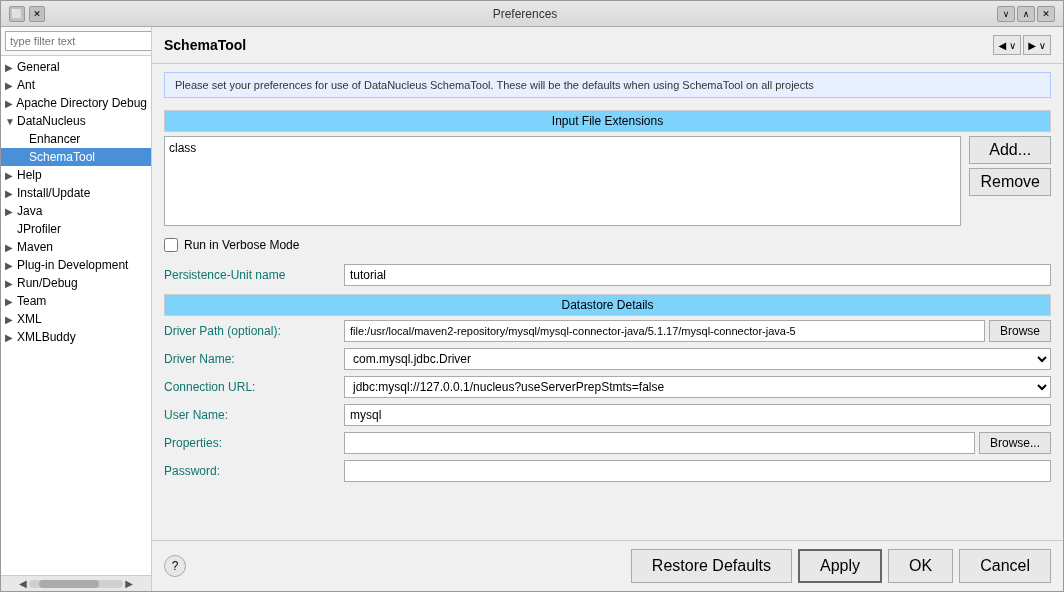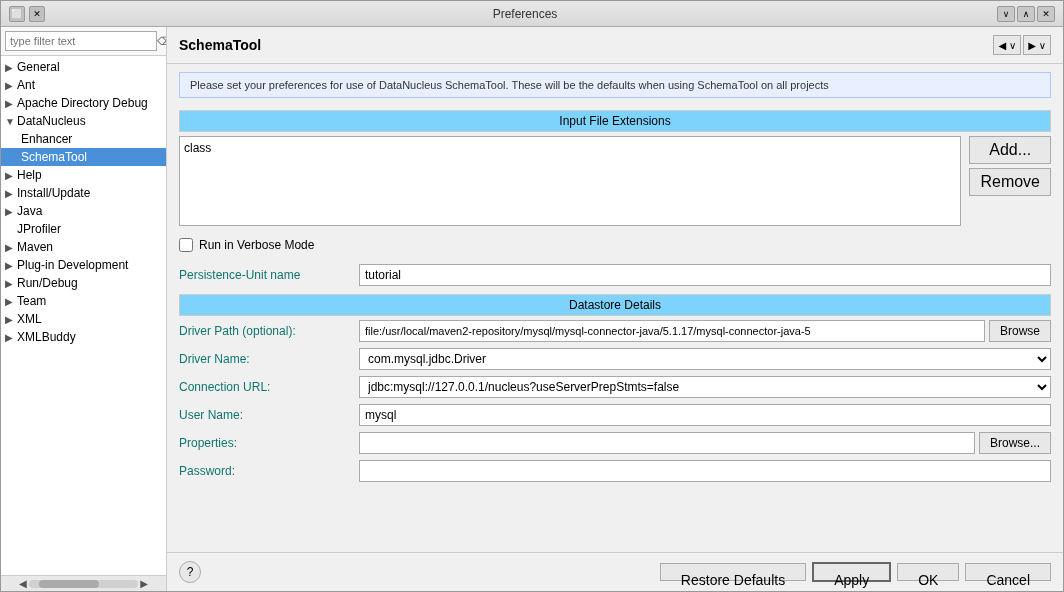--- a/index.html
+++ b/index.html
@@ -75,21 +75,21 @@
     }
 
     .main-content {
       display: flex;
       flex: 1;
       overflow: hidden;
     }
 
     
     .sidebar {
-      width: 166px;
+      width: 151px;
       background: #fff;
       border-right: 1px solid #ccc;
       display: flex;
       flex-direction: column;
       overflow: hidden;
     }
 
     .filter-bar {
       display: flex;
       align-items: center;
@@ -150,21 +150,21 @@
     }
 
     .tree-item.selected .arrow {
       color: #fff;
     }
 
     .tree-item .label {
       font-size: 12px;
     }
 
-    .tree-item-indent1 { padding-left: 8px; }
+    .tree-item-indent1 { padding-left: 16px; }
 
     
     .right-panel {
       flex: 1;
       display: flex;
       flex-direction: column;
       overflow: hidden;
     }
 
     .panel-header {
@@ -348,26 +348,26 @@
       border-radius: 50%;
       display: flex;
       align-items: center;
       justify-content: center;
       font-size: 12px;
       cursor: pointer;
       background: #e8e8e8;
     }
 
     .footer-btn {
-      padding: 8px 20px;
-      border: 1px solid #aaa;
-      background: #e8e8e8;
-      cursor: pointer;
-      font-size: 14px;
-      height: 18px;
+      padding: 0 20px;
+      border: 1px solid #aaa;
+      background: #e8e8e8;
+      cursor: pointer;
+      font-size: 16px;
+      height: 34px;
     }
 
     .footer-btn.apply {
       background: #e8e8e8;
       border: 2px solid #666;
     }
 
     .scrollbar-area {
       height: 16px;
       background: #e8e8e8;

